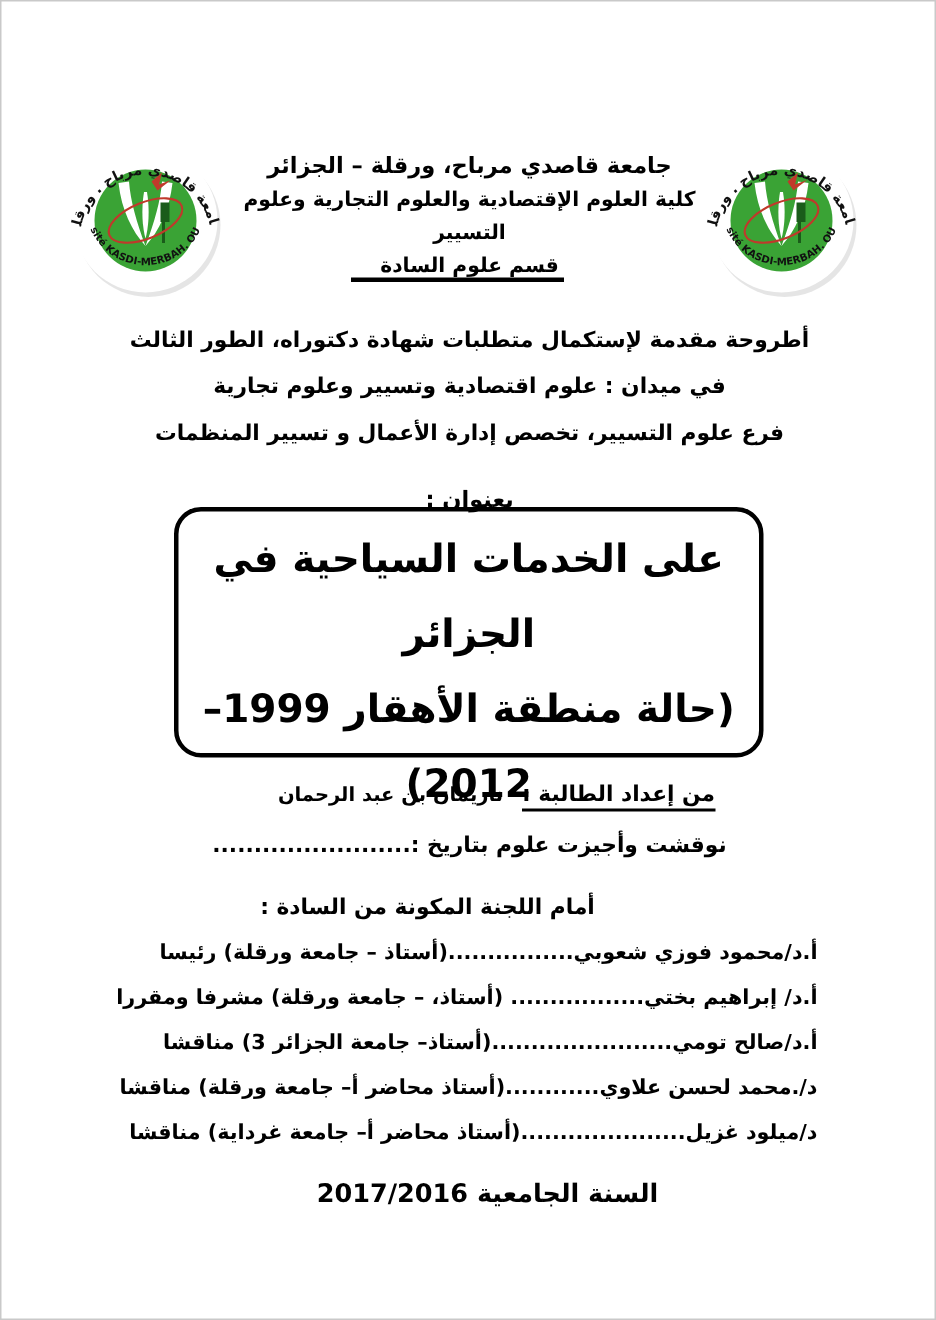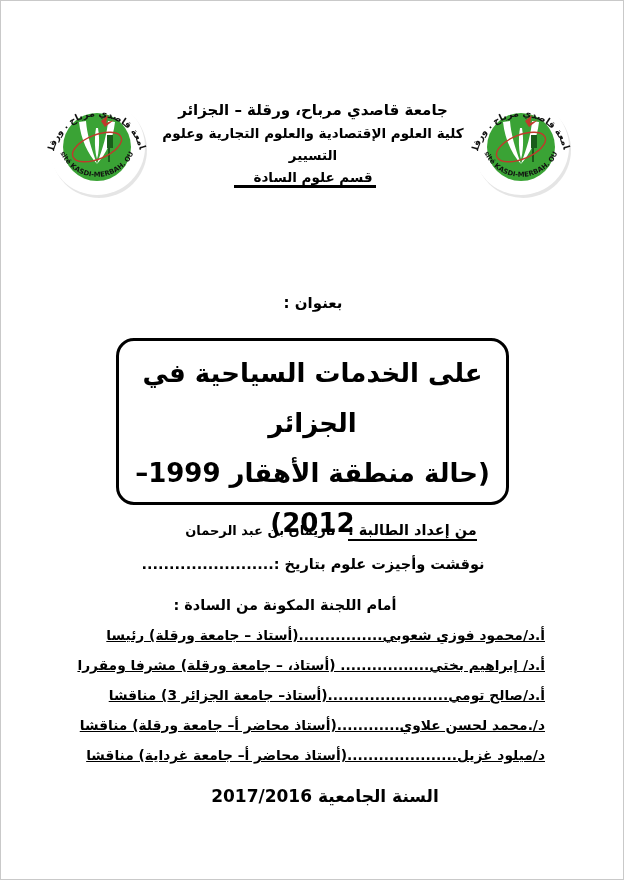--- a/index.html
+++ b/index.html
@@ -15,38 +15,38 @@
   .header-text { position:absolute; left:150px; top:98px; width:324px; text-align:center; }
   .header-text .h-line1 { font-size:15px;   line-height:23px; }
   .header-text .h-line2 { font-size:13.5px; line-height:22px; }
   .header-text .h-line3 { font-size:13.5px; line-height:22px; }
 
   .divider { position:absolute; left:233px; top:184px; width:142px; height:3px; background:#000; }
 
   .thesis-info { position:absolute; left:62px; top:211px; width:500px; text-align:center;
                  font-size:14.5px; line-height:31px; }
 
-  .entitled { position:absolute; left:0; top:293px; width:624px; text-align:center; font-size:15px; }
+  .entitled { position:absolute; left:0; top:323px; width:624px; text-align:center; font-size:15px; }
 
   .title-box {
     position:absolute; left:115px; top:337px; width:393px; height:167px;
     border:3px solid #000; border-radius:18px; box-sizing:border-box;
     text-align:center; font-size:26px; line-height:50px; padding-top:7px;
   }
 
   .prepared { position:absolute; left:18px; top:521px; width:624px; text-align:center; font-size:13px; }
   .prepared .label { font-size:14.5px; border-bottom:2px solid #000; padding-bottom:1px; margin-left:8px; }
 
   .defense { position:absolute; left:0; top:555px; width:624px; text-align:center; font-size:14.5px; }
 
   .committee-heading { position:absolute; left:0; top:596px; width:568px; text-align:center; font-size:14.5px; }
 
   .committee { position:absolute; right:78px; left:66px; top:619px; text-align:right;
                font-size:13.8px; line-height:30px; }
-  .committee .row { white-space:nowrap;text-decoration:underline; }
+  .committee .row { white-space:nowrap; }
 
   .academic-year { position:absolute; left:0; top:785px; width:624px; text-align:center; font-size:17px;margin-left:12px; }
 
   svg text { font-family:"DejaVu Sans", sans-serif; }
 </style>
 </head>
 <body>
 
 <div class="page">
 
@@ -101,20 +101,25 @@
   </div>
 
   <div class="header-text">
     <div class="h-line1">جامعة قاصدي مرباح، ورقلة – الجزائر</div>
     <div class="h-line2">كلية العلوم الإقتصادية والعلوم التجارية وعلوم التسيير</div>
     <div class="h-line3">قسم علوم السادة</div>
   </div>
 
   <div class="divider"></div>
 
+  <div class="thesis-info">
+    <div>أطروحة مقدمة لإستكمال متطلبات شهادة دكتوراه، الطور الثالث</div>
+    <div>في ميدان : علوم اقتصادية وتسيير وعلوم تجارية</div>
+    <div>فرع علوم التسيير، تخصص إدارة الأعمال و تسيير المنظمات</div>
+  </div>
 
   <div class="entitled">بعنوان :</div>
 
   <div class="title-box">
     <div>على الخدمات السياحية في الجزائر</div>
     <div>(حالة منطقة الأهقار  1999–2012)</div>
   </div>
 
   <div class="prepared">
     <span class="label">من إعداد الطالبة :</span>

